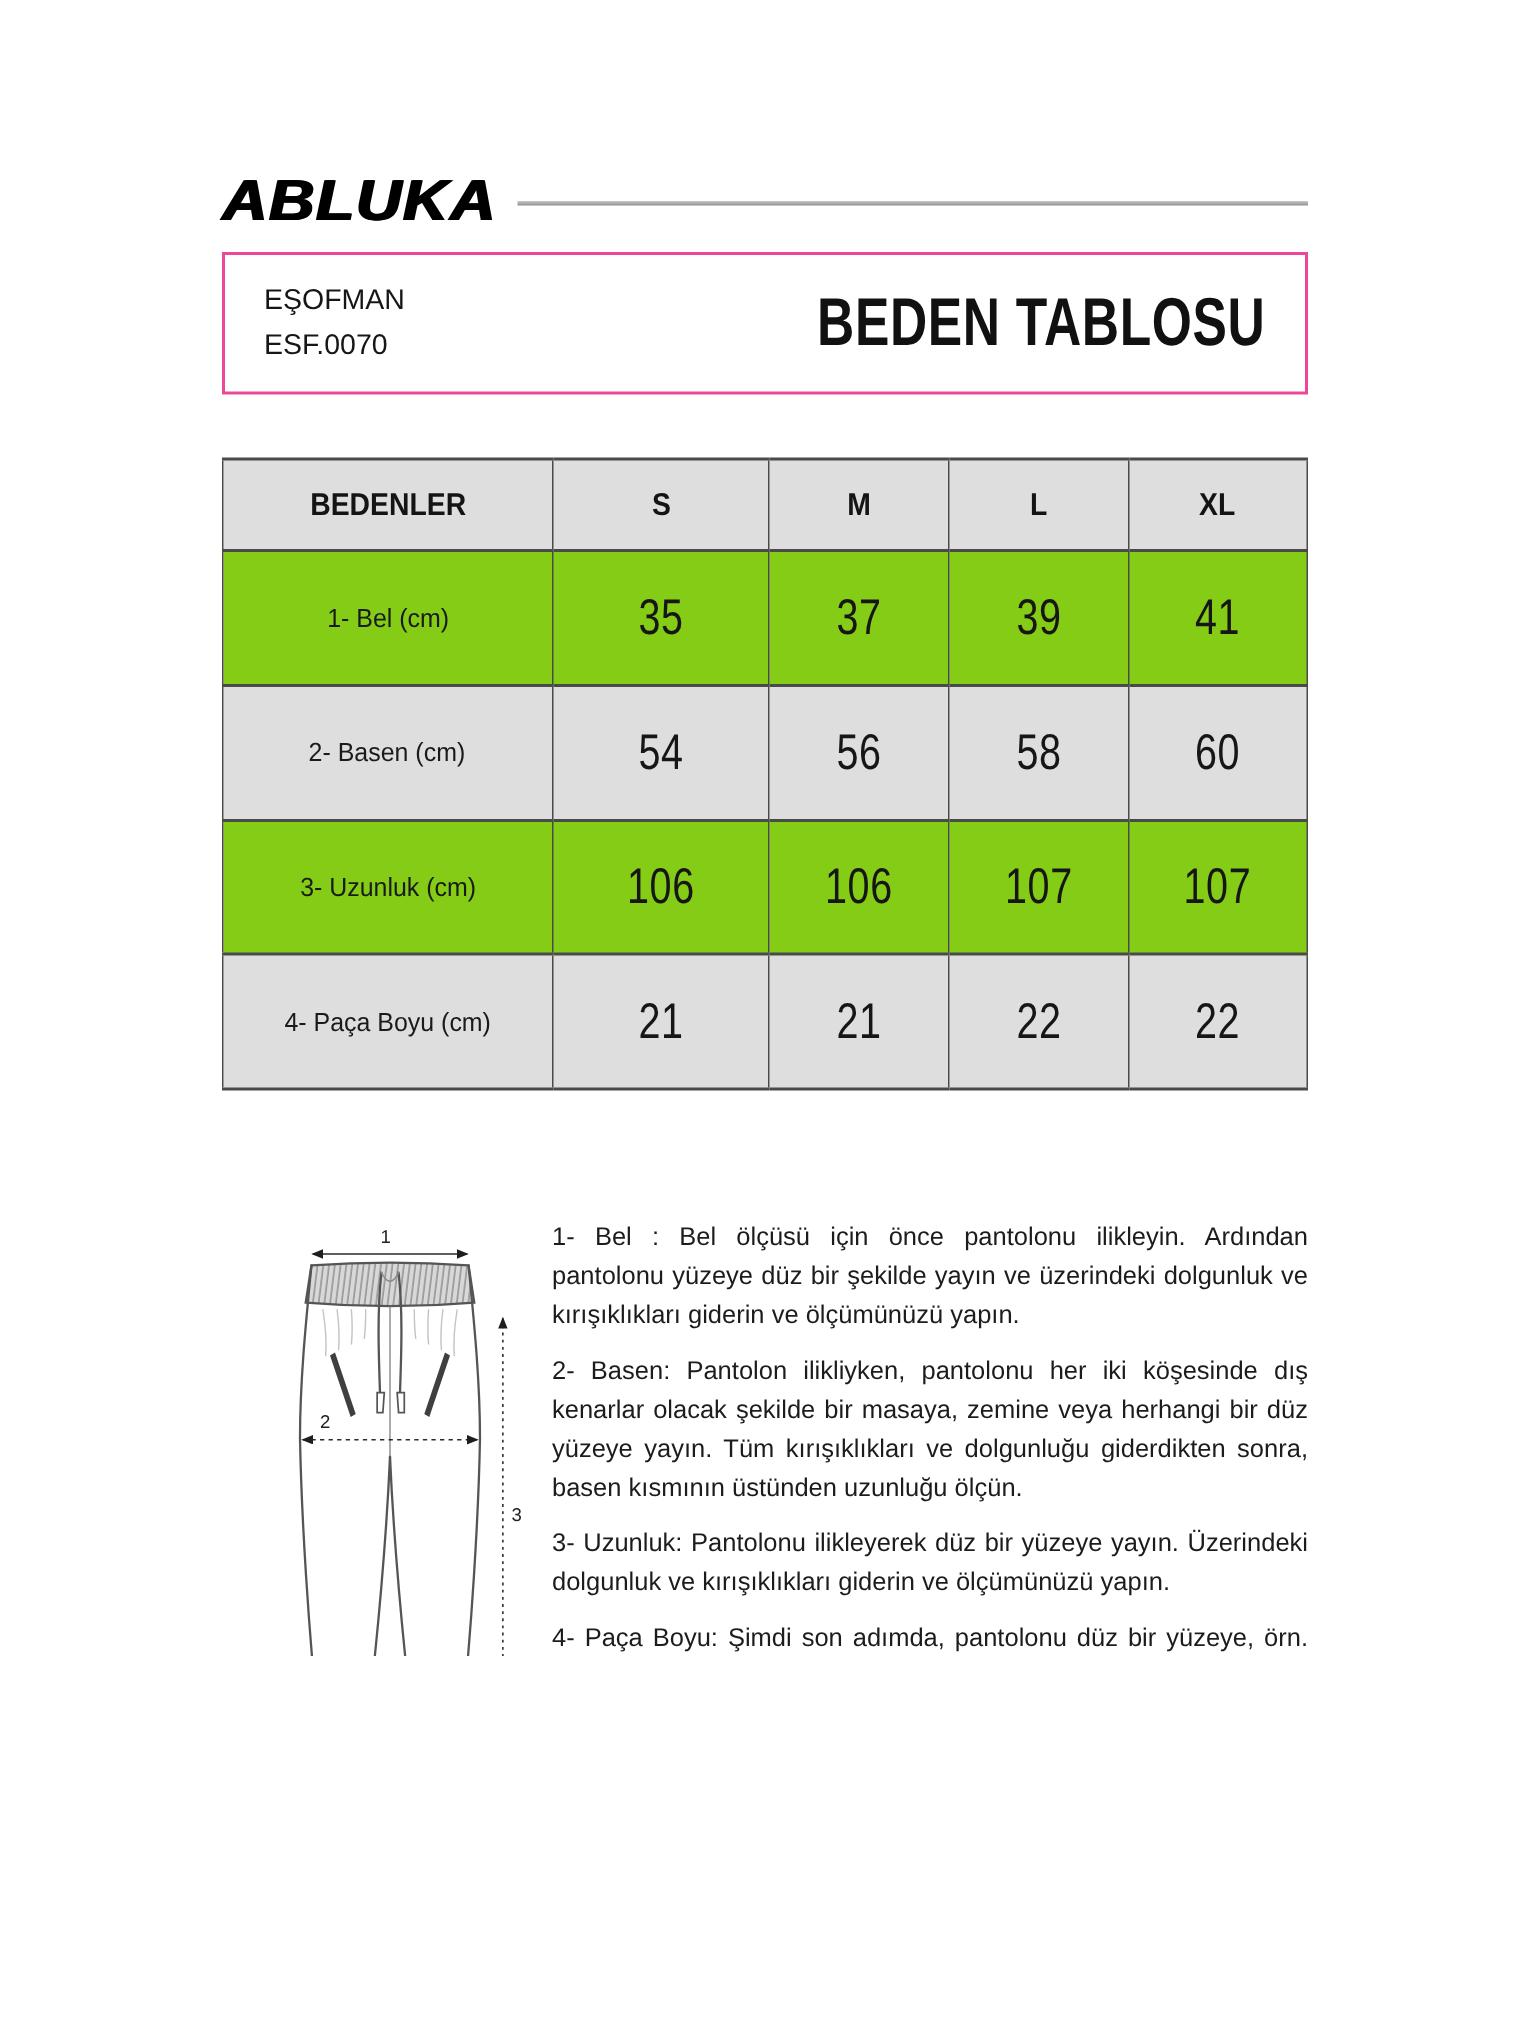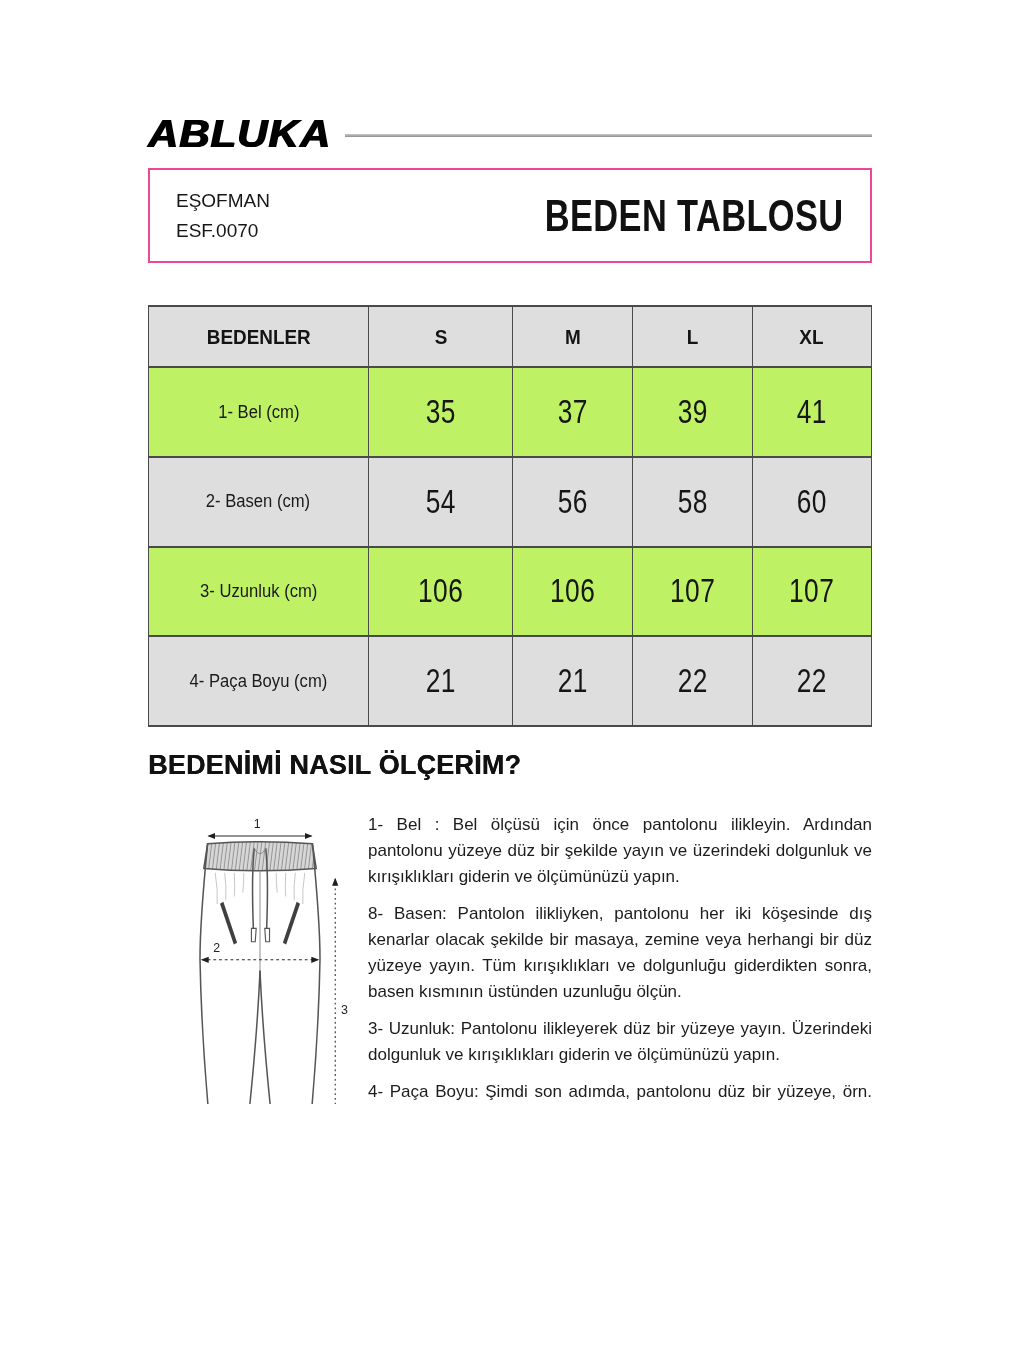--- a/index.html
+++ b/index.html
@@ -69,21 +69,21 @@
     width: 724px; height: 422px;
     border-collapse: collapse;
     table-layout: fixed;
   }
   .size-table td, .size-table th {
     border: 1.5px solid #4a4a4a;
     border-top-width: 2px;
     border-bottom-width: 2px;
     text-align: center;
     vertical-align: middle;
-    background: #bef264;
+    background: #84cc16;
   }
   .size-table .gray { background: #dedede; }
   .size-table th .cond {
     font-size: 21px; font-weight: bold; color: #141414;
     display: inline-block; transform: scaleX(0.9);
   }
   .size-table td.label span {
     font-size: 17.5px; font-weight: 400; color: #1a1a1a;
     display: inline-block; transform: scaleX(0.95);
   }
@@ -185,21 +185,20 @@
     <tr>
       <td class="label gray"><span>4- Paça Boyu (cm)</span></td>
       <td class="num gray"><span>21</span></td>
       <td class="num gray"><span>21</span></td>
       <td class="num gray"><span>22</span></td>
       <td class="num gray"><span>22</span></td>
     </tr>
   </tbody>
     </table>
 
-  <h2 class="measure-heading">BEDENİMİ NASIL ÖLÇERİM?</h2>
 
   <div class="measure-row">
 
     <div class="diagram-col">
       <svg width="200" height="381" viewBox="0 0 210 400">
         <defs>
           <marker id="arr" markerWidth="9" markerHeight="8" refX="6.5" refY="3" orient="auto-start-reverse">
             <path d="M0,0 L7.5,3 L0,6 Z" fill="#1e1e1e"></path>
           </marker>
           <pattern id="rib" width="4" height="9" patternUnits="userSpaceOnUse" patternTransform="rotate(7)">
@@ -267,19 +266,19 @@
         <line class="meas" x1="184" y1="66" x2="184" y2="332" stroke-dasharray="2 3" marker-start="url(#arr)" marker-end="url(#arr)"></line>
         <text class="dim-label" x="190" y="208">3</text>
 
         <line class="meas" x1="53" y1="381" x2="91" y2="381" stroke-dasharray="3 3" marker-start="url(#arr)" marker-end="url(#arr)"></line>
         <text class="dim-label" x="70" y="397" text-anchor="middle">4</text>
       </svg>
     </div>
 
     <div class="instructions">
       <p>1- Bel : Bel ölçüsü için önce pantolonu ilikleyin. Ardından pantolonu yüzeye düz bir şekilde yayın ve üzerindeki dolgunluk ve kırışıklıkları giderin ve ölçümünüzü yapın.</p>
-      <p>8- Basen: Pantolon ilikliyken, pantolonu her iki köşesinde dış kenarlar olacak şekilde bir masaya, zemine veya herhangi bir düz yüzeye yayın. Tüm kırışıklıkları ve dolgunluğu giderdikten sonra, basen kısmının üstünden uzunluğu ölçün.</p>
+      <p>2- Basen: Pantolon ilikliyken, pantolonu her iki köşesinde dış kenarlar olacak şekilde bir masaya, zemine veya herhangi bir düz yüzeye yayın. Tüm kırışıklıkları ve dolgunluğu giderdikten sonra, basen kısmının üstünden uzunluğu ölçün.</p>
       <p>3- Uzunluk: Pantolonu ilikleyerek düz bir yüzeye yayın. Üzerindeki dolgunluk ve kırışıklıkları giderin ve ölçümünüzü yapın.</p>
       <p>4- Paça Boyu: Şimdi son adımda, pantolonu düz bir yüzeye, örn. masa veya zemin. Herhangi bir dolgunluk veya kırışıklık var ise giderdikten sonra, paçanın bir tarafından başlayarak paçanın diğer tarafına doğru ölçüme başlayın.</p>
     </div>
   </div>
 
 </div>
 
 </body></html>

